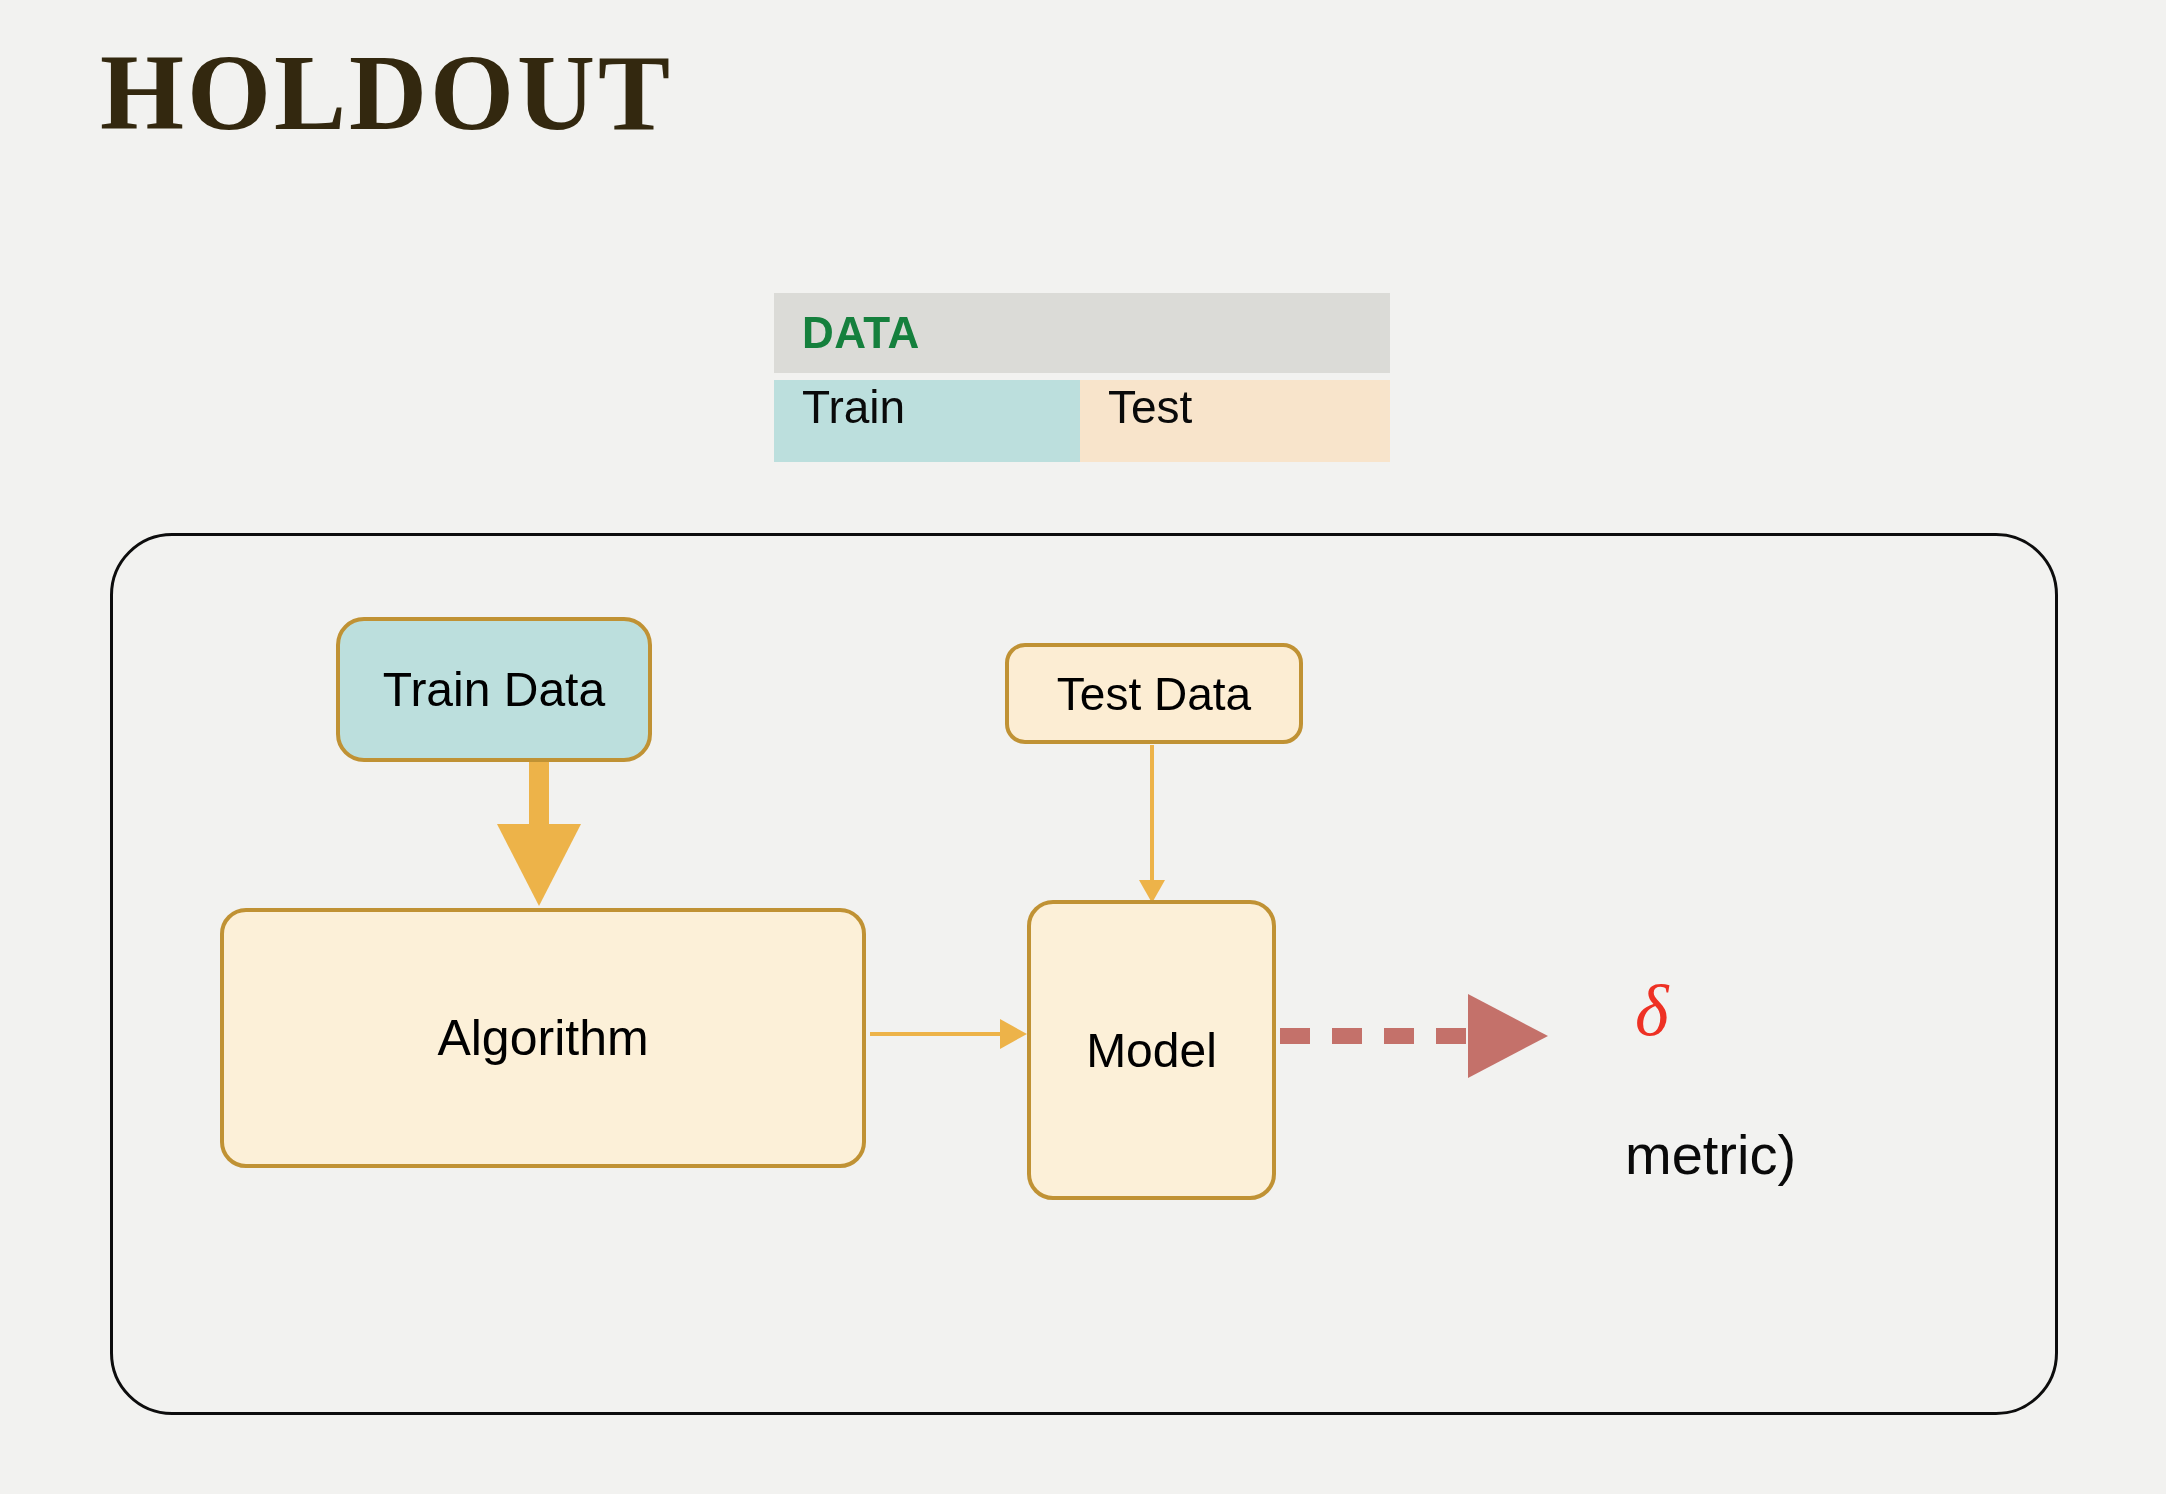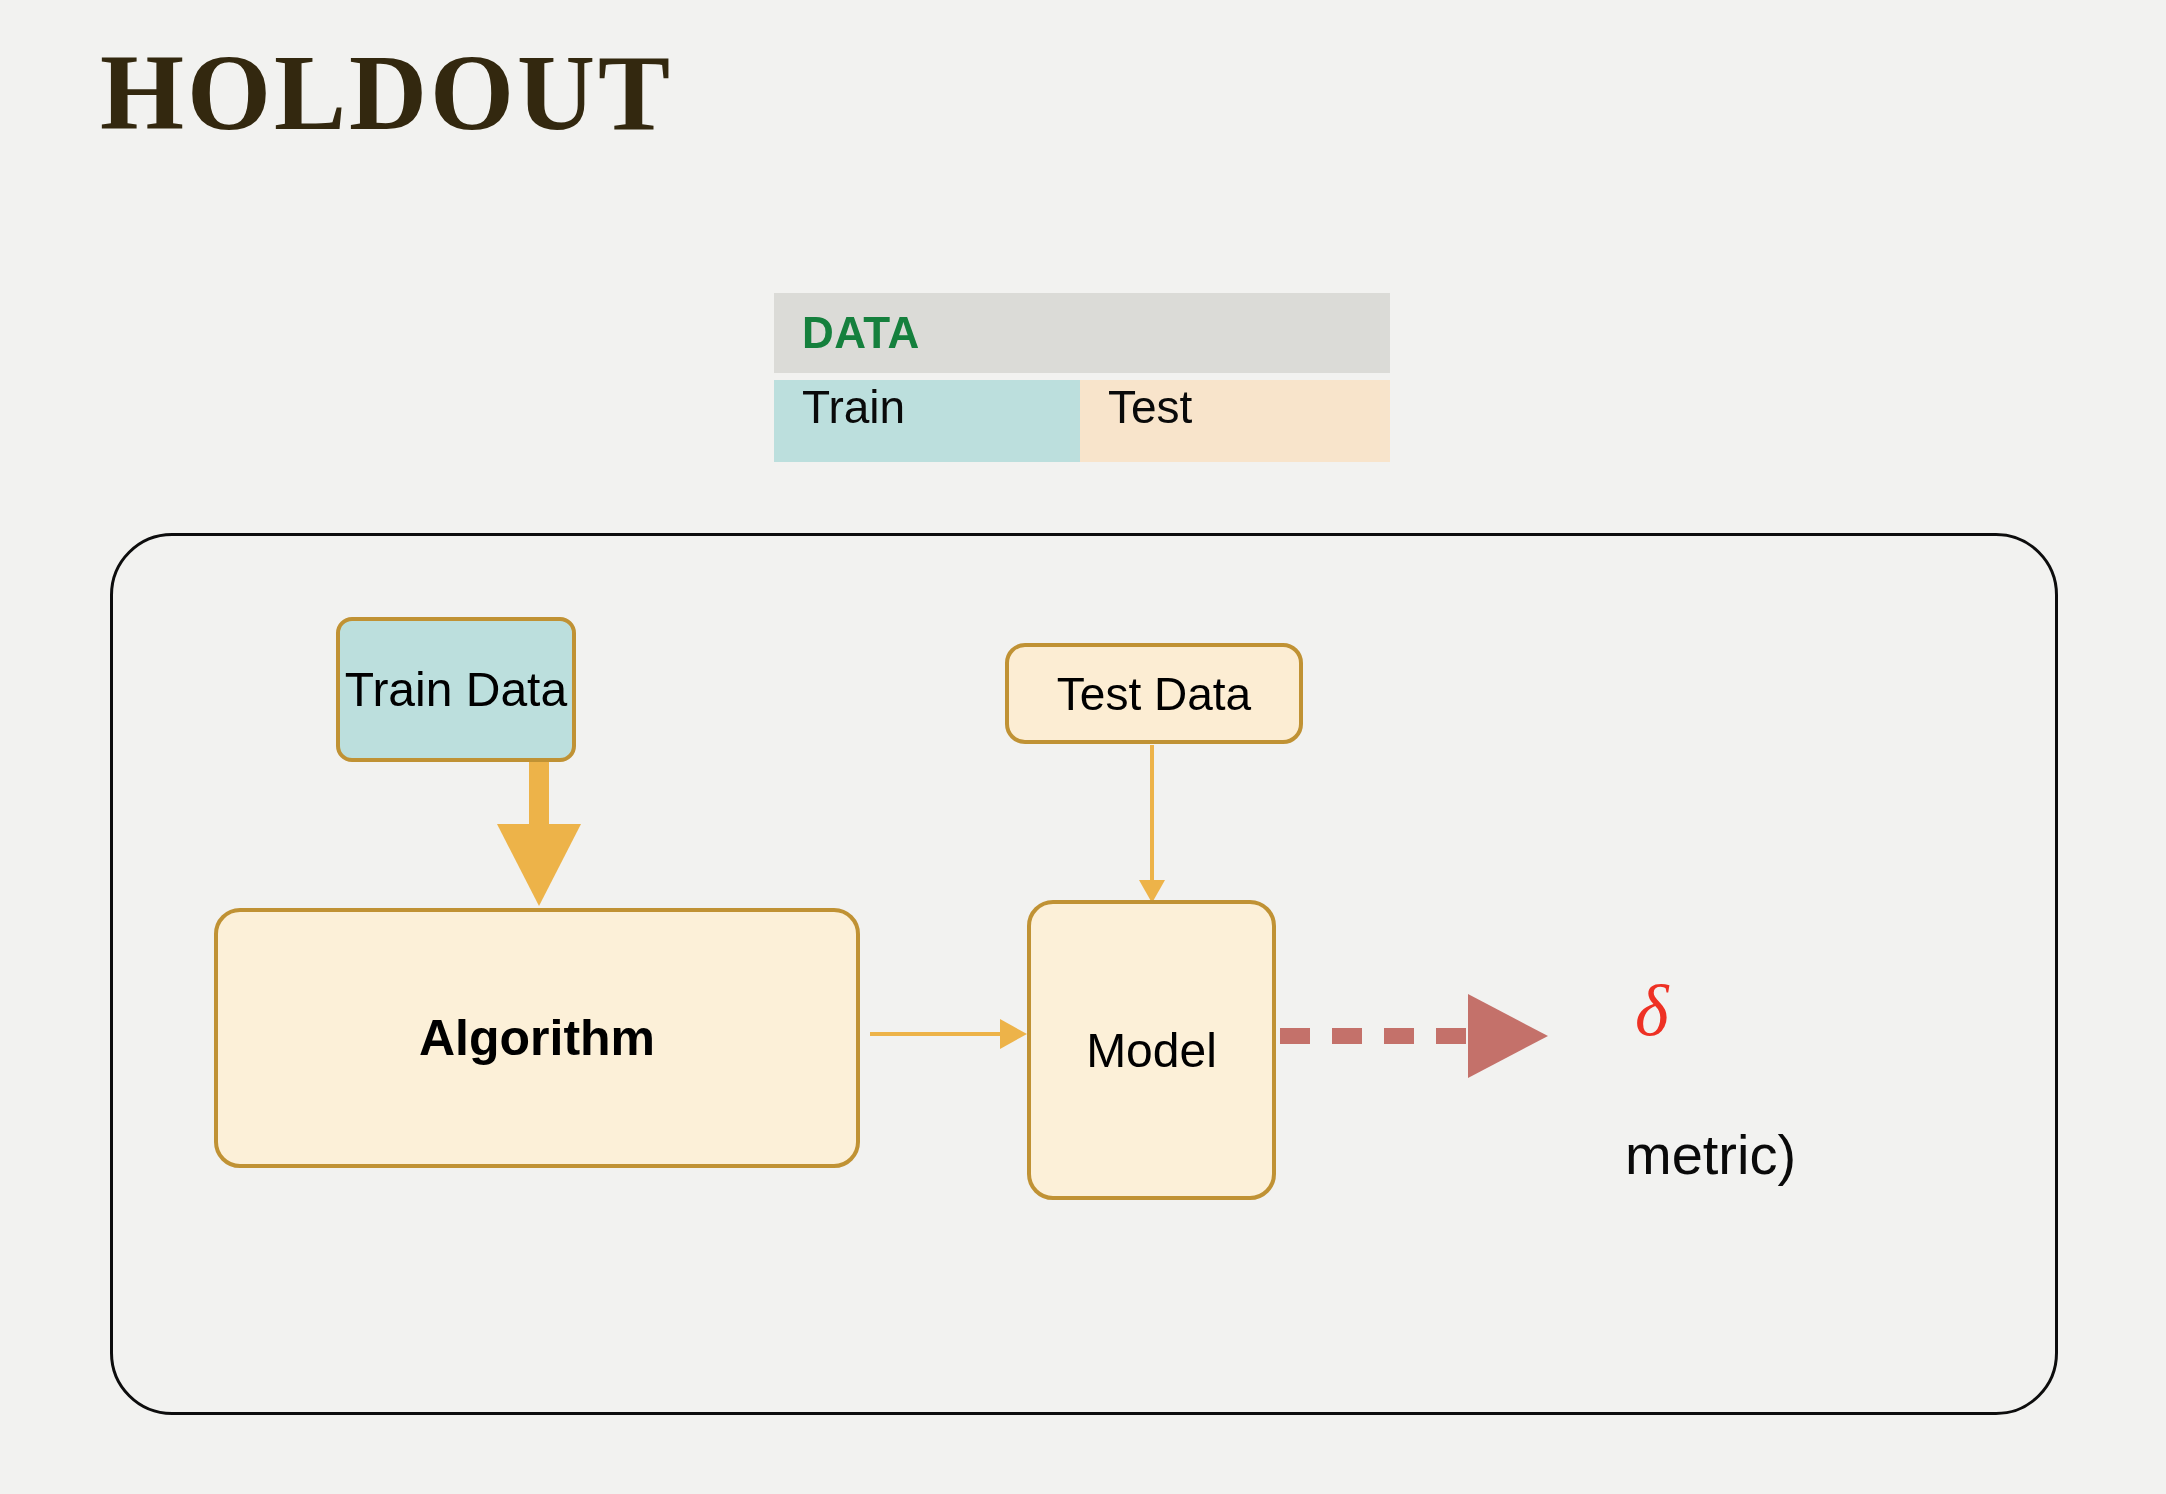--- a/index.html
+++ b/index.html
@@ -93,50 +93,49 @@
     align-items: center;
     justify-content: center;
     box-sizing: border-box;
     color: #000;
     text-align: center;
   }
 
   #node-train-data {
     left: 336px;
     top: 617px;
-    width: 240px;
+    width: 316px;
     height: 145px;
     background: #bcdfdd;
     border: 4px solid #c09234;
-    border-radius: 16px;
+    border-radius: 28px;
     font-size: 48px;
   }
 
   #node-test-data {
     left: 1005px;
     top: 643px;
     width: 298px;
     height: 101px;
     background: #fcedd3;
     border: 4px solid #c09234;
     border-radius: 20px;
     font-size: 46px;
     align-items: center;
   }
 
   #node-algorithm {
-    left: 214px;
+    left: 220px;
     top: 908px;
     width: 646px;
     height: 260px;
     background: #fcf0d8;
     border: 4px solid #c09234;
     border-radius: 26px;
     font-size: 50px;
-    font-weight: bold;
   }
 
   #node-model {
     left: 1027px;
     top: 900px;
     width: 249px;
     height: 300px;
     background: #fcf0d8;
     border: 4px solid #c09234;
     border-radius: 26px;

